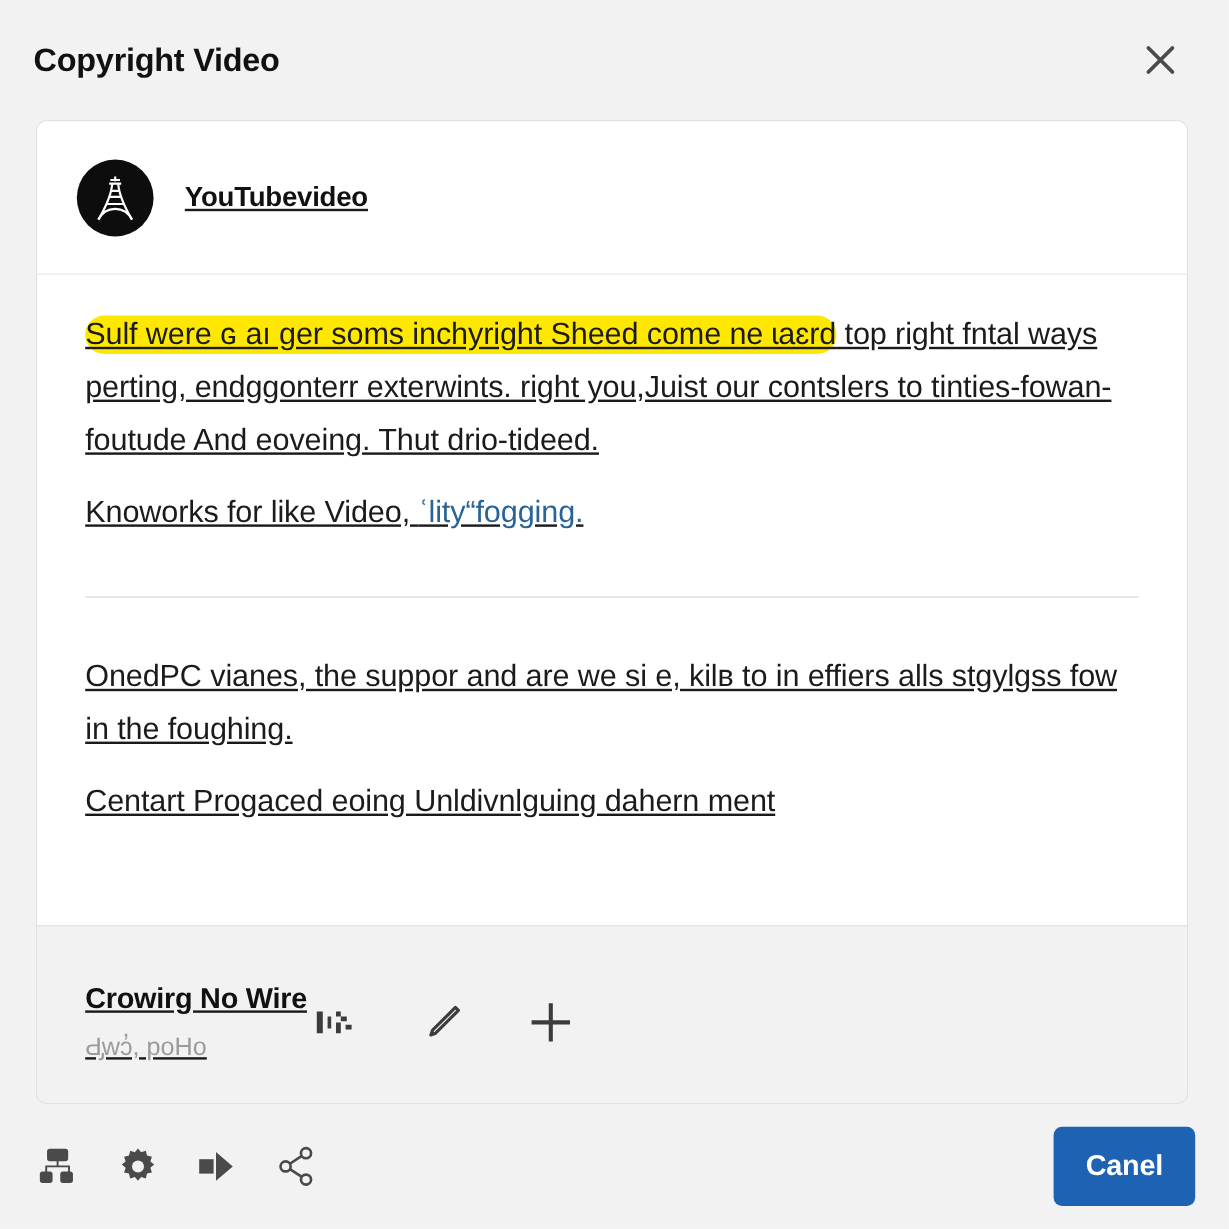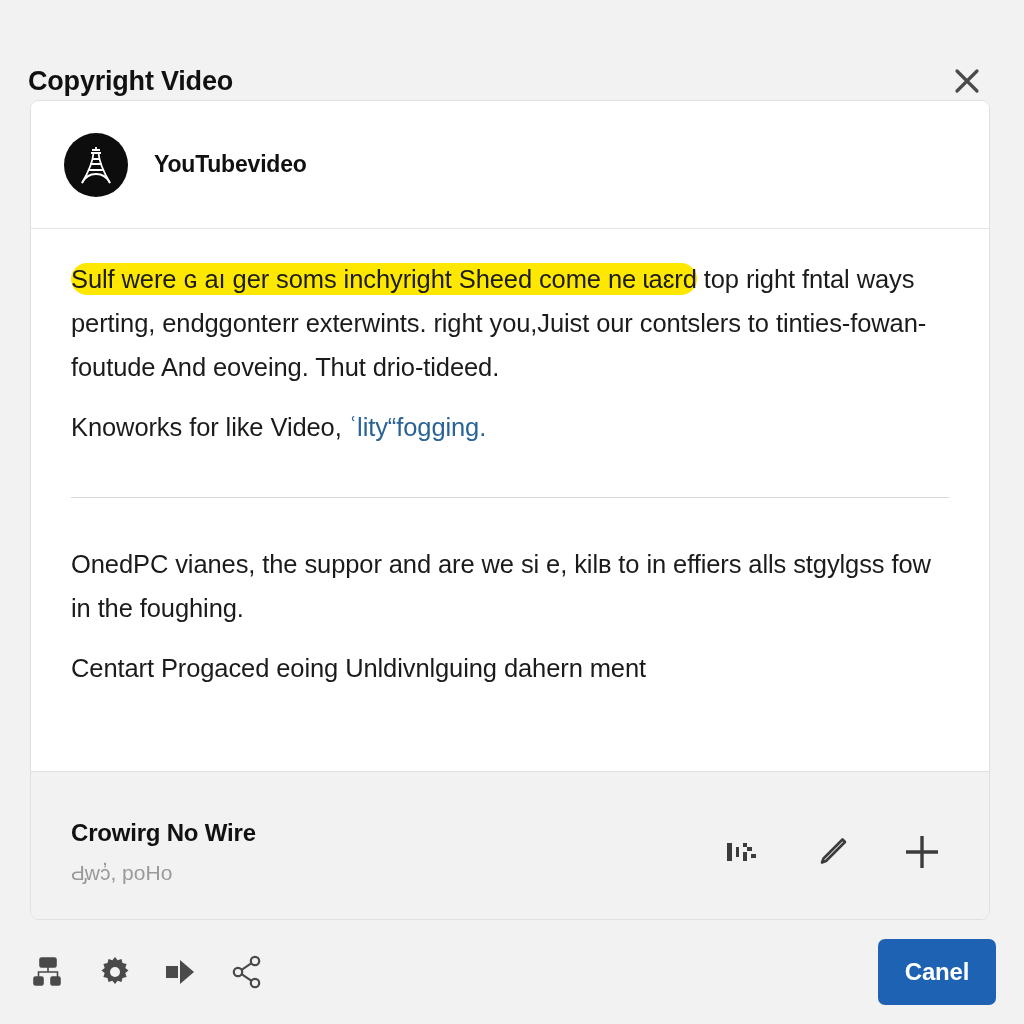--- a/index.html
+++ b/index.html
@@ -21,21 +21,20 @@
     position: absolute;
     left: 0;
     top: 0;
     width: 1024px;
     height: 100px;
     display: flex;
     align-items: center;
     justify-content: space-between;
     box-sizing: border-box;
     padding: 0 26px 0 28px;
-    margin-top: 31px;
   }
   .dialog-title {
     font-size: 27px;
     font-weight: bold;
     letter-spacing: -0.2px;
     color: #111111;
     white-space: nowrap;
   }
   .close-btn {
     width: 46px;
@@ -55,20 +54,21 @@
     top: 100px;
     width: 960px;
     height: 820px;
     box-sizing: border-box;
     background: #ffffff;
     border: 1px solid #e0e0e0;
     border-radius: 9px;
     overflow: hidden;
     display: flex;
     flex-direction: column;
+    text-decoration: underline;
   }
 
   .card-head {
     height: 128px;
     flex: 0 0 128px;
     display: flex;
     align-items: center;
     padding-left: 33px;
     border-bottom: 1px solid #e6e6e6;
     background: #ffffff;
@@ -129,21 +129,20 @@
 
   .card-foot {
     flex: 0 0 148px;
     height: 148px;
     border-top: 1px solid #e0e0e0;
     background: #f2f2f2;
     box-sizing: border-box;
     padding: 12px 34px 0 40px;
     display: flex;
     align-items: center;
-    justify-content: space-between;
   }
   .foot-text { display: flex; flex-direction: column; justify-content: center; }
   .foot-title {
     font-size: 24px;
     font-weight: bold;
     color: #111111;
     letter-spacing: -0.2px;
   }
   .foot-sub {
     margin-top: 14px;

